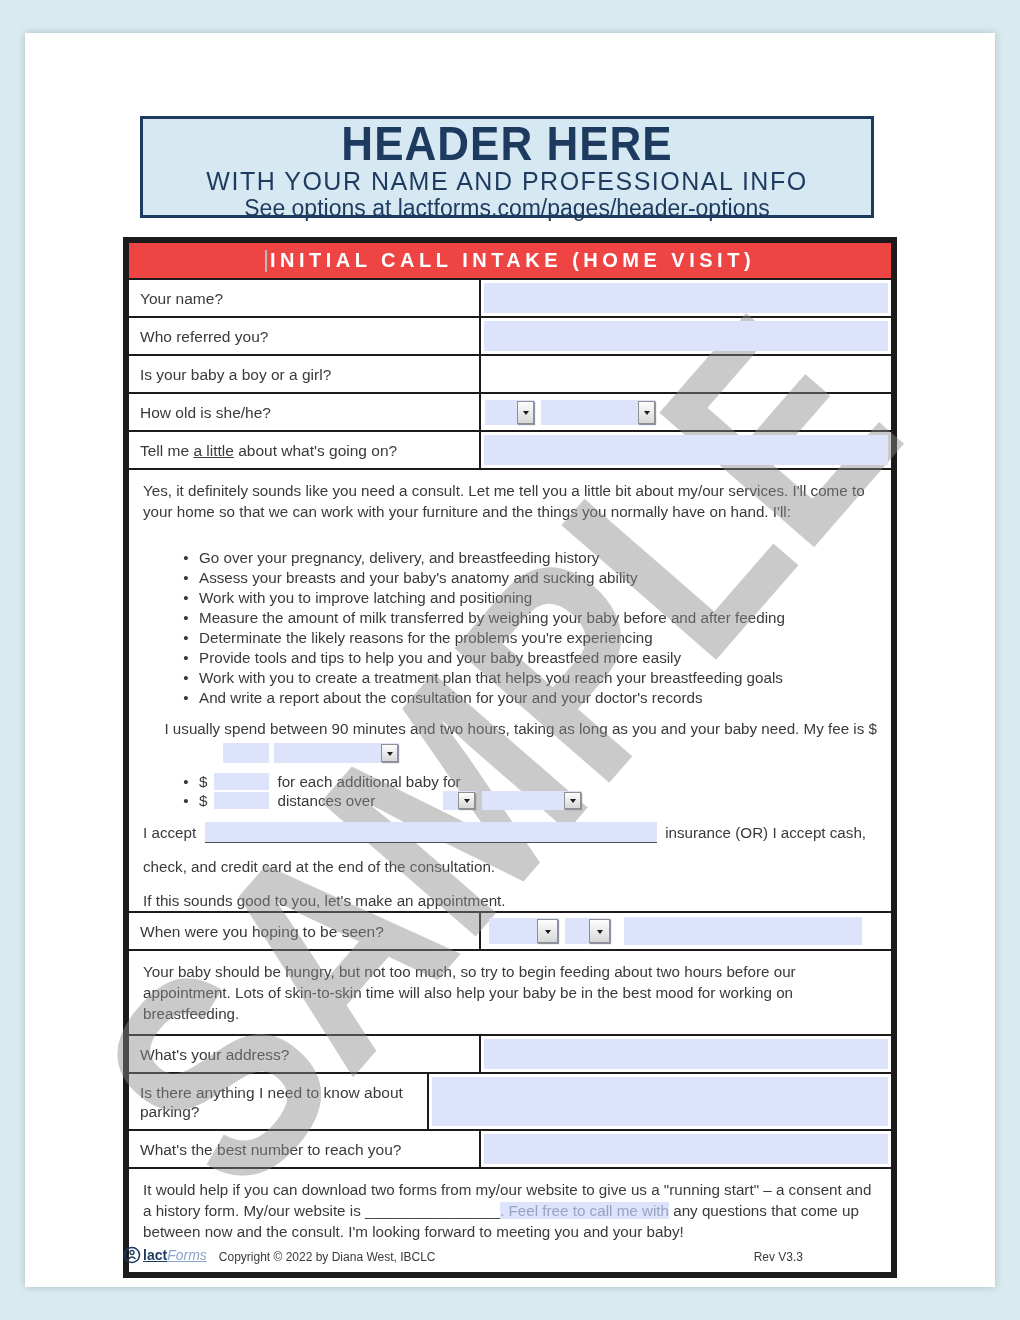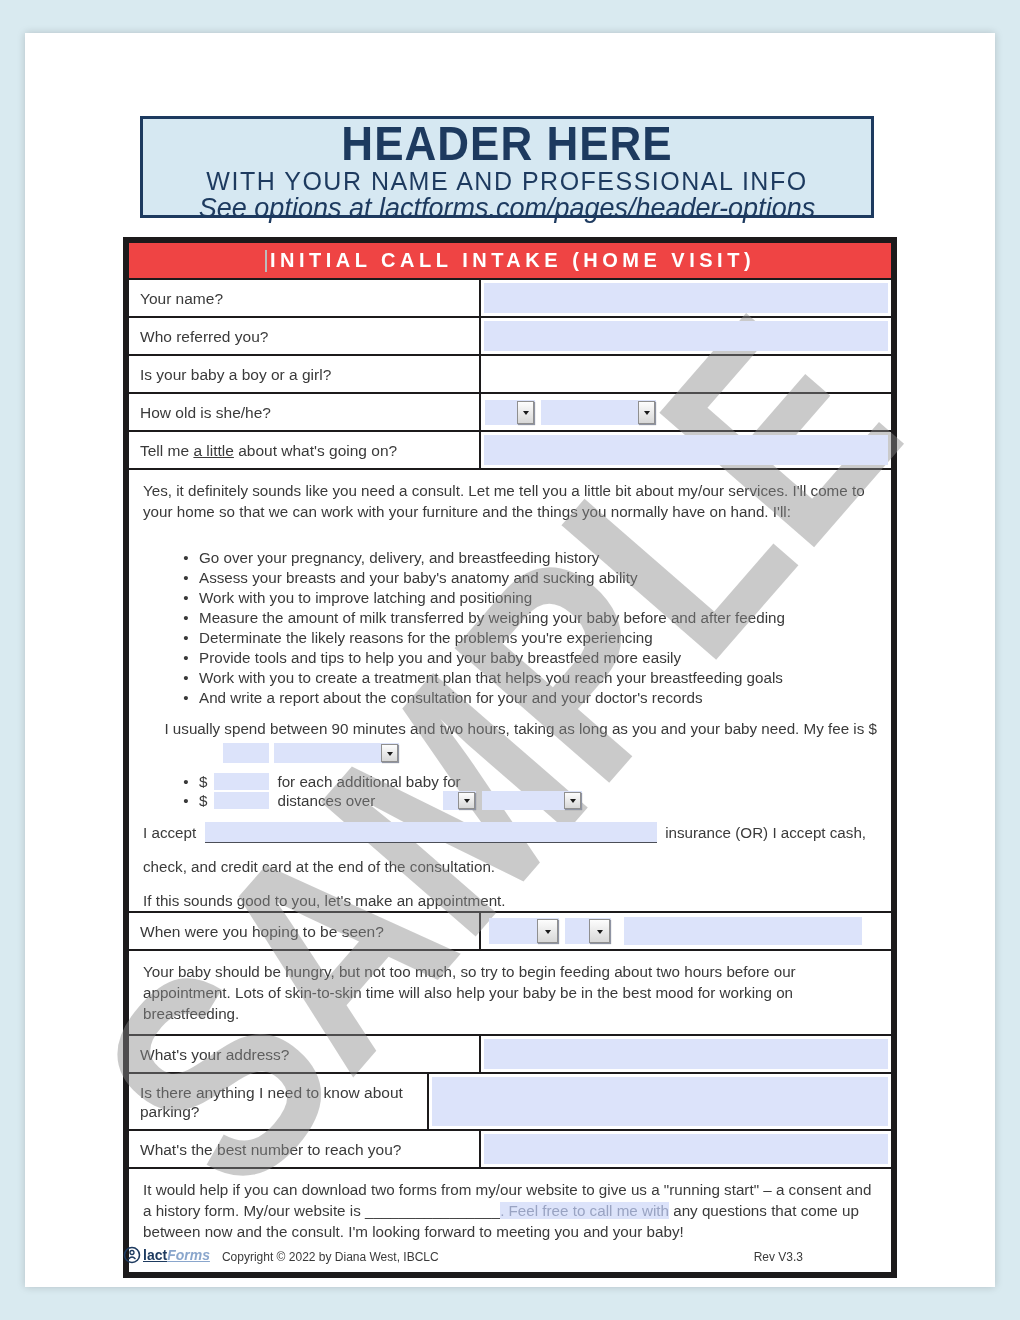--- a/index.html
+++ b/index.html
@@ -4,21 +4,21 @@
 <style>
   html,body{margin:0;padding:0;}
   body{width:1020px;height:1320px;font-family:"Liberation Sans",sans-serif;position:relative;overflow:hidden;}
   .canvas{position:absolute;inset:0;background:#d9eaf0;}
   .page{position:absolute;left:25px;top:33px;width:970px;height:1254px;background:#ffffff;box-shadow:0 0 8px rgba(0,0,0,.18);}
 
   
   .header-box{position:absolute;left:115px;top:44px;width:734px;height:102px;background:#d6e8f2;border:3px solid #1d3a5f;text-align:center;color:#1d3a5f;box-sizing:border-box;margin-top:39px;}
   .hb1{font-size:44px;font-weight:bold;letter-spacing:1px;line-height:48px;margin-top:1px;transform:scaleY(1.08);}
   .hb2{font-size:25px;letter-spacing:1.5px;line-height:27px;}
-  .hb3{font-size:27px;font-style:italic;line-height:26px;}
+  .hb3{font-size:23px;line-height:26px;}
 
   
   .form-table{position:absolute;left:98px;top:204px;width:774px;border:6px solid #1c1a1b;background:#fff;box-sizing:border-box;}
   .title-bar{background:#ef4444;color:#fff;height:35px;display:flex;align-items:center;justify-content:center;font-size:20px;font-weight:bold;letter-spacing:4.5px;}
   .caret{width:2px;height:22px;background:#bdbdbd;margin-right:3px;}
 
   .frow{display:flex;border-top:2px solid #1c1a1b;box-sizing:border-box;}
   .qcell{width:352px;border-right:2px solid #1c1a1b;padding:6px 11px;display:flex;align-items:center;font-size:15.5px;color:#3a3a3a;box-sizing:border-box;line-height:19px;}
   .acell{flex:1;display:flex;align-items:center;padding:2px;position:relative;}
   .h38{min-height:38px;}
@@ -47,21 +47,21 @@
   .cbx{width:16px;height:16px;background:#dce3fa;border:2.5px solid #141414;display:inline-block;position:relative;z-index:20;box-sizing:content-box;flex:none;}
   .glabel{margin:0 9px 0 4px;}
   .glabel2{margin:0 3px 0 3px;}
 
   .prep{max-width:676px;}
   .closing-hl{background:#dce3fa;color:#99a3c2;position:relative;z-index:20;}
 
   .footer{position:absolute;left:98px;top:1213px;width:684px;display:flex;align-items:flex-end;font-size:12px;color:#3a3a3a;}
   .logo{display:flex;align-items:center;margin-right:12px;}
   .logo-lact{font-weight:bold;color:#1d3a5f;text-decoration:underline;font-size:14px;}
-  .logo-forms{color:#8aa6cc;text-decoration:underline;font-size:14px;font-style:italic;font-weight:bold;}
+  .logo-forms{color:#8aa6cc;text-decoration:underline;font-size:14px;font-style:italic;}
   .rev{margin-left:auto;margin-right:4px;}
 
   .watermark{position:absolute;left:-115px;top:598px;width:1210px;text-align:center;font-size:298px;line-height:330px;font-weight:bold;color:#8c8c8c;opacity:.45;transform:rotate(-49deg) scaleX(.82);z-index:10;pointer-events:none;}
 </style>
 </head>
 <body>
 
 <div class="canvas">
   <div class="page">
 

